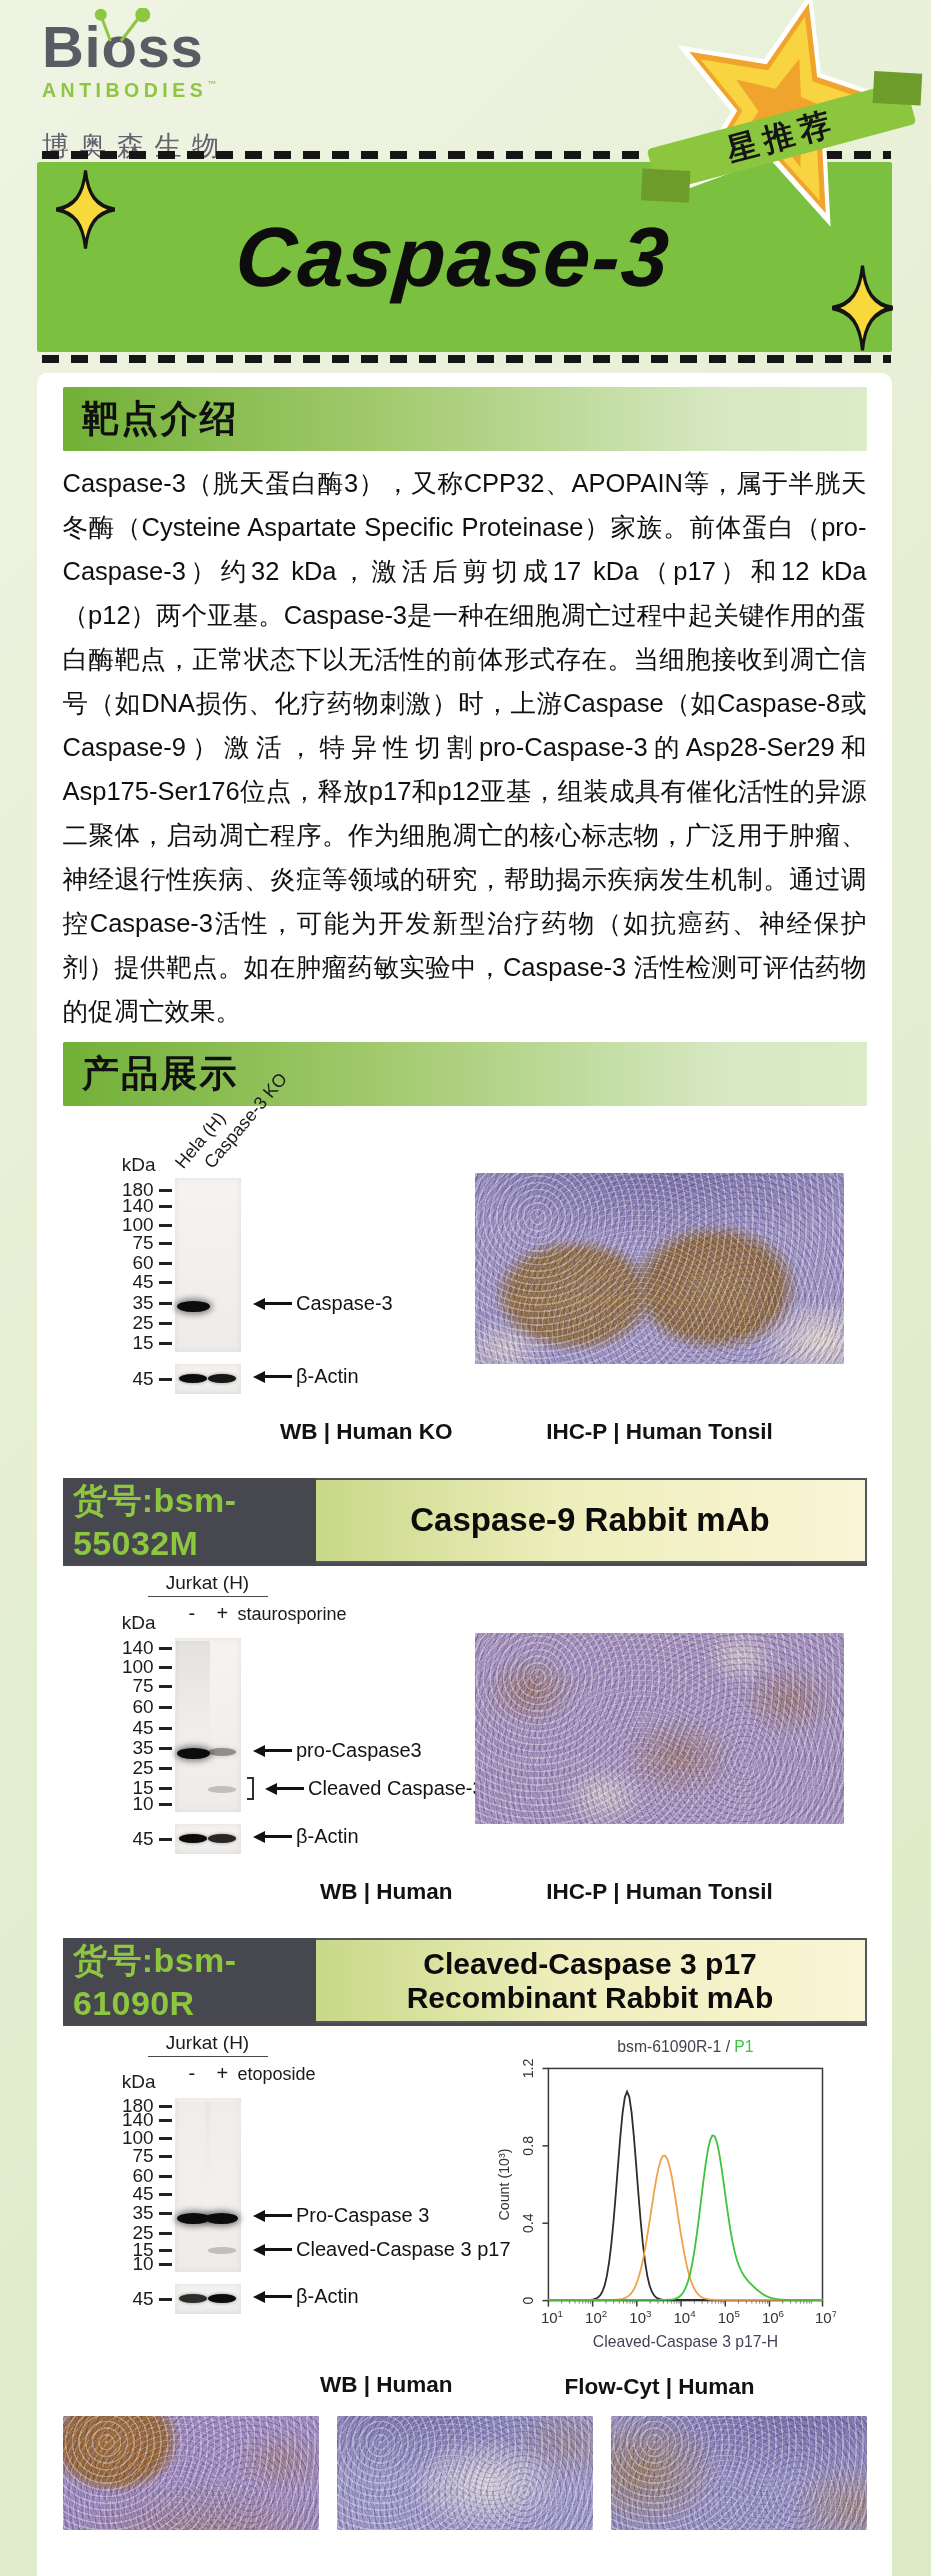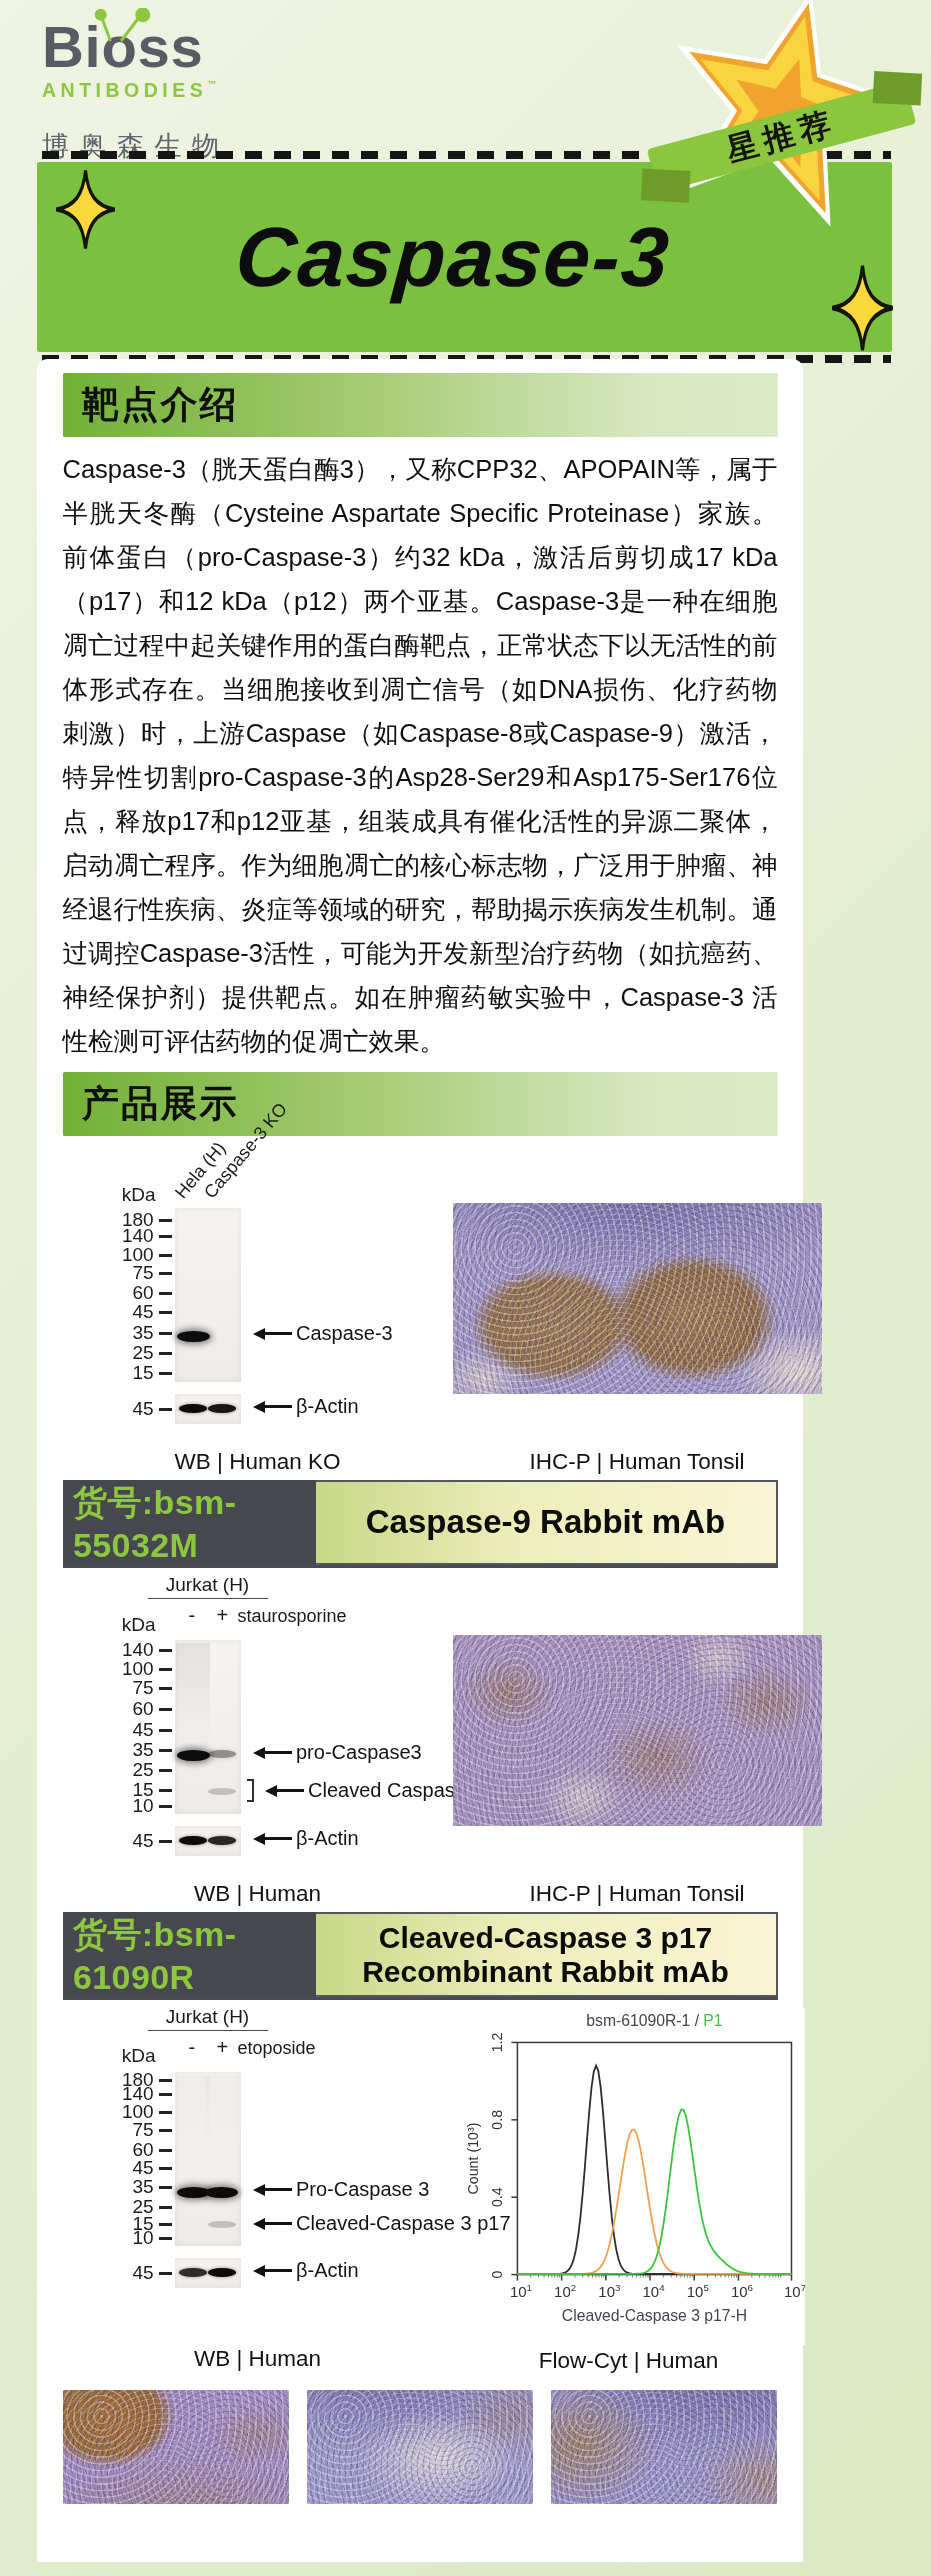--- a/index.html
+++ b/index.html
@@ -36,46 +36,46 @@
   .dash-top { top:151px; } .dash-bottom { top:355px; }
   .banner { position:absolute; left:37px; top:162px; width:855px; height:190px; background:#7cc03f;
             display:flex; align-items:center; justify-content:center; border-radius:2.2px; }
   .banner-title { font-size:84px; font-weight:bold; font-style:italic; color:#0d0d0d; letter-spacing:1.5px;
                   transform:skewX(-4deg); padding-right:22.5px; }
   .sparkle { position:absolute; z-index:5; }
   .sparkle-tl { left:55px;  top:169px; width:61px;  height:81px; }
   .sparkle-br { left:831px; top:264px; width:63px; height:88px; }
 
   
-  .card { position:absolute; left:37px; top:359px; width:766px; height:2203px; background:#ffffff;
+  .card { position:absolute; left:37px; top:373px; width:855px; height:2203px; background:#ffffff;
           border-radius:10.5px 10.5px 0 0; padding:13.5px 25.5px 0 25.5px; }
   .section-bar { height:64px; background:linear-gradient(90deg,#72b037 0%,#a2ca6e 40%,#d7e8c2 82%,#dcebc8 100%);
                  display:flex; align-items:center; padding-left:19.5px; border-radius:1.5px; }
   .section-bar .stitle { font-size:37px; font-weight:bold; color:#101010; letter-spacing:2.2px; }
   .intro-text { margin-top:10.5px; font-size:25.5px; line-height:44px; color:#101010; text-align:justify; }
   .products-bar { margin-top:9px; }
 
   
   .product-bar { margin-top:18px; display:flex; border-bottom:3px solid #4a4a53; }
-  .p2-bar,.p3-bar { margin-top:2px; }
+  .p2-bar,.p3-bar { margin-top:30px; }
   .sku { width:253px; min-height:67px; background:#47474f; color:#8dc63f; font-size:34px; font-weight:bold;
          display:flex; align-items:center; padding-left:10.5px; letter-spacing:0.4px; }
   .ptitle { flex:1; background:linear-gradient(90deg,#c8d888 0%,#eeeebc 45%,#faf5d6 100%);
             border:2.2px solid #55555e; border-left:none; display:flex; flex-direction:column;
             align-items:center; justify-content:center; text-align:center; }
   .ptitle span { font-size:33px; font-weight:bold; color:#0c0c0c; line-height:1.12; }
   .p3-bar .ptitle span { font-size:30px; }
 
   
   .product-body { display:flex; height:339px; margin-top:3px; }
   .p3-body { height:372px; }
   .pcol { display:flex; flex-direction:column; }
   .pcol-left { width:390px; position:relative; }
   .pcol-right { flex:1; align-items:center; }
-  .fig-caption { margin-top:auto; font-size:22.5px; color:#121212; text-align:center; padding-bottom:3px; }
+  .fig-caption { margin-top:auto; font-size:22.5px; color:#121212; text-align:right; padding-bottom:3px;font-weight:bold; }
 
   
   .wb-fig { position:relative; width:390px; height:306px; }
   .gel, .actin { position:absolute; background:linear-gradient(180deg,#f6f4f2,#eeecea); box-shadow:inset 0 0 6px rgba(120,110,100,.15); }
   .mk { position:absolute; left:21px; width:88px; display:flex; justify-content:flex-end; align-items:center; gap:5.2px;
         font-size:19px; color:#1c1c1c; height:22.5px; }
   .mk-dash { width:12.7px; height:3px; background:#222; }
   .kda-unit { position:absolute; left:21px; width:72px; text-align:right; font-size:19px; color:#1c1c1c; }
   .lane-lab { position:absolute; font-size:18px; color:#1b1b1b; white-space:nowrap;
               transform:rotate(-50deg); transform-origin:0 100%; }

